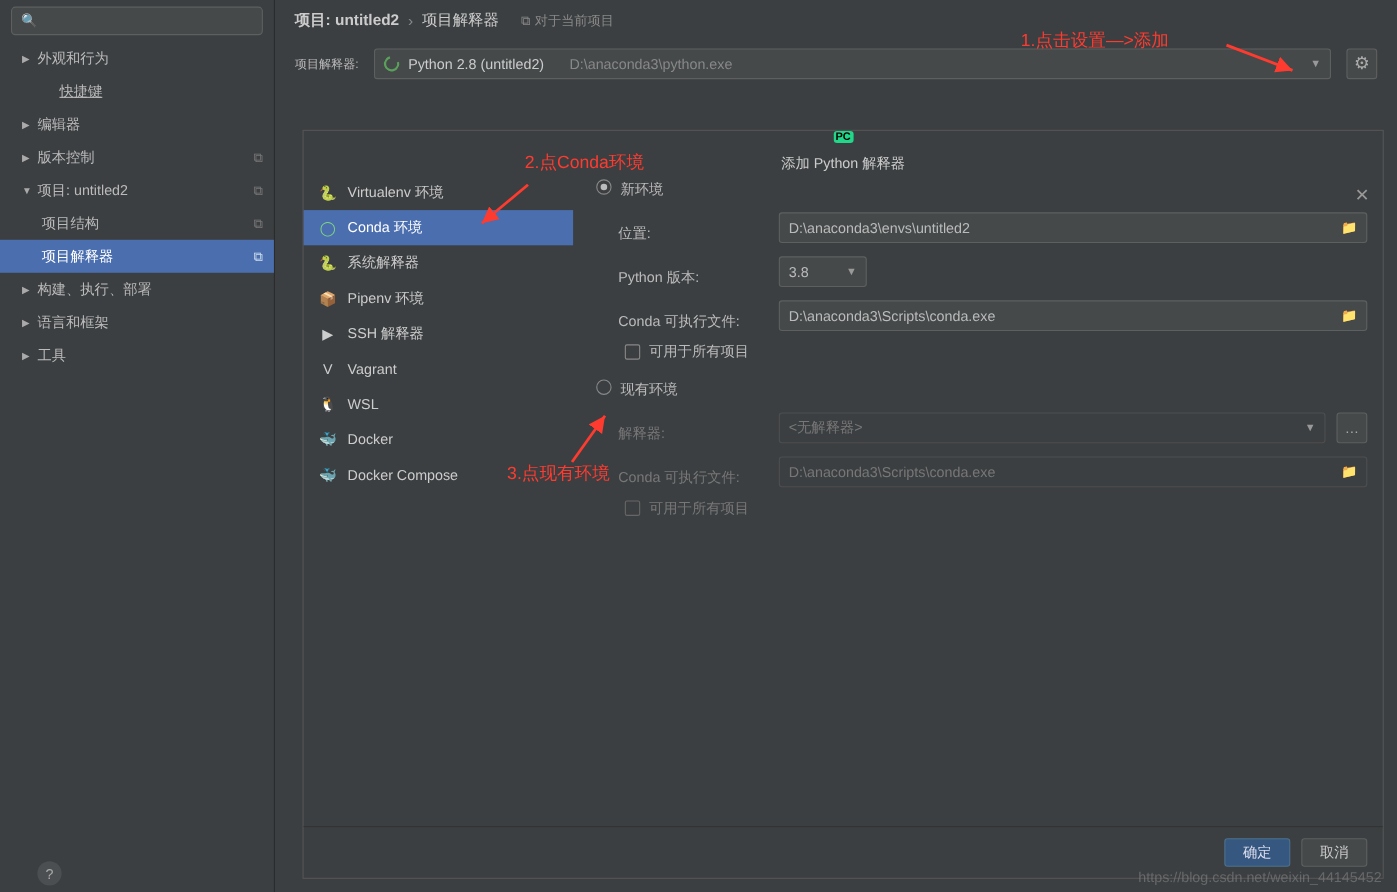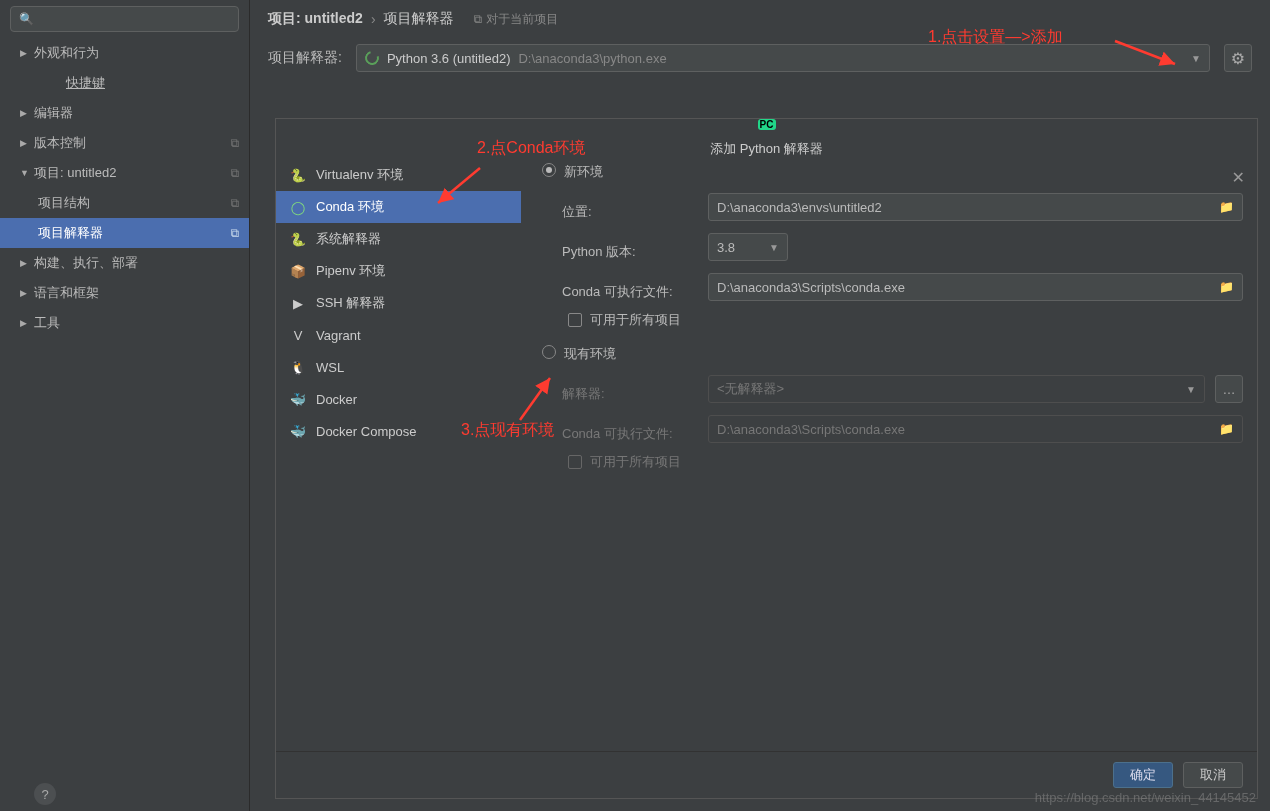--- a/index.html
+++ b/index.html
@@ -9,40 +9,40 @@
 .sidebar { width: 250px; background: #3c3f41; display: flex; flex-direction: column; border-right: 1px solid #2b2b2b; }
 .main { flex: 1; background: #3c3f41; display: flex; flex-direction: column; position: relative; }
 
 .search-box { margin: 6px 10px; padding: 4px 8px; background: #45494a; border: 1px solid #5e6060; border-radius: 4px; display: flex; align-items: center; gap: 6px; height: 26px; }
 .search-box input { background: transparent; border: none; outline: none; color: #bbb; flex: 1; font-size: 12px; }
 .search-icon { color: #999; font-size: 12px; }
 
 .tree { flex: 1; font-size: 13px; }
 .tree-item { display: flex; align-items: center; height: 30px; padding: 0 10px 0 20px; cursor: pointer; gap: 4px; }
 .tree-item.selected { background: #4b6eaf; color: #fff; }
-.tree-item.indent-1 { padding-left: 52px; text-decoration: underline; }
+.tree-item.indent-1 { padding-left: 40px; text-decoration: underline; }
 .tree-item.indent-2 { padding-left: 24px; }
 .tree-item .chevron { width: 10px; font-size: 9px; color: #aaa; }
 .tree-item.selected .chevron { color: #fff; }
 .tree-item .trail-icon { margin-left: auto; color: #777; font-size: 12px; }
 .tree-item.selected .trail-icon { color: #cde; }
 .tree-item .lang-icon { margin-left: auto; color: #3592c4; font-size: 14px; }
 
 .header { display: flex; align-items: center; padding: 10px 18px; font-size: 14px; gap: 8px; }
 .header .crumb-root { font-weight: bold; color: #ccc; }
 .header .crumb-sep { color: #888; }
 .header .crumb-leaf { color: #ccc; }
 .header .badge { margin-left: 12px; color: #888; font-size: 12px; display: flex; align-items: center; gap: 4px; }
 
 .interpreter-row { display: flex; align-items: center; padding: 6px 18px 14px 18px; gap: 14px; }
-.interpreter-row .label { font-size: 14px; color: #bbb; white-space: nowrap; }
+.interpreter-row .label { font-size: 11px; color: #bbb; white-space: nowrap; }
 .interpreter-select { flex: 1; background: #45494a; border: 1px solid #5e6060; border-radius: 3px; height: 28px; display: flex; align-items: center; padding: 0 8px; gap: 8px; font-size: 13px; position: relative; }
 .interpreter-select .py-icon { width: 14px; height: 14px; border: 2px solid #5aa05a; border-top-color: transparent; border-radius: 50%; transform: rotate(30deg); }
 .interpreter-select .py-name { color: #ccc; }
-.interpreter-select .py-path { color: #888; }
+.interpreter-select .py-path { color: #888; margin-left: 15px; }
 .interpreter-select .caret { margin-left: auto; color: #999; font-size: 10px; }
 .gear-btn { width: 28px; height: 28px; background: #45494a; border: 1px solid #5e6060; border-radius: 3px; display: flex; align-items: center; justify-content: center; cursor: pointer; color: #aaa; }
 
 .annotation { position: absolute; color: #ff3b30; font-size: 16px; font-weight: 500; z-index: 50; pointer-events: none; }
 .arrow { position: absolute; z-index: 40; pointer-events: none; }
 
 .dialog { position: absolute; left: 275px; top: 118px; right: 12px; bottom: 12px; background: #3c3f41; border: 1px solid #555; display: flex; flex-direction: column; }
 .dialog-title { display: flex; align-items: center; height: 36px; padding: 0 12px; gap: 10px; flex-direction: column; }
 .dialog-title .pc-icon { width: 18px; height: 18px; background: #21d789; border-radius: 3px; display: flex; align-items: center; justify-content: center; color: #000; font-size: 10px; font-weight: bold; }
 .dialog-title .title-text { color: #ccc; font-size: 13px; }
@@ -144,21 +144,21 @@
       <span class="badge">
         <span>⧉</span>
         <span>对于当前项目</span>
       </span>
     </div>
 
     <div class="interpreter-row">
       <span class="label">项目解释器:</span>
       <div class="interpreter-select">
         <span class="py-icon"></span>
-        <span class="py-name">Python 3.6 (untitled2)</span>
+        <span class="py-name">Python 2.8 (untitled2)</span>
         <span class="py-path">D:\anaconda3\python.exe</span>
         <span class="caret">▼</span>
       </div>
       <div class="gear-btn">
         <span>⚙</span>
       </div>
     </div>
   </div>
 </div>
 

